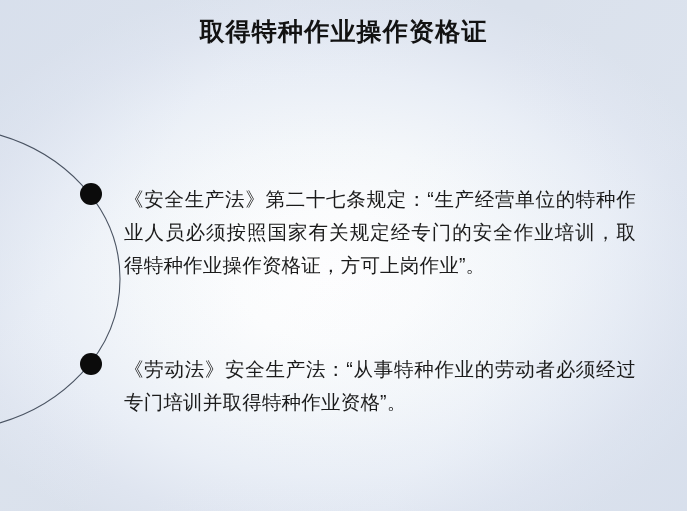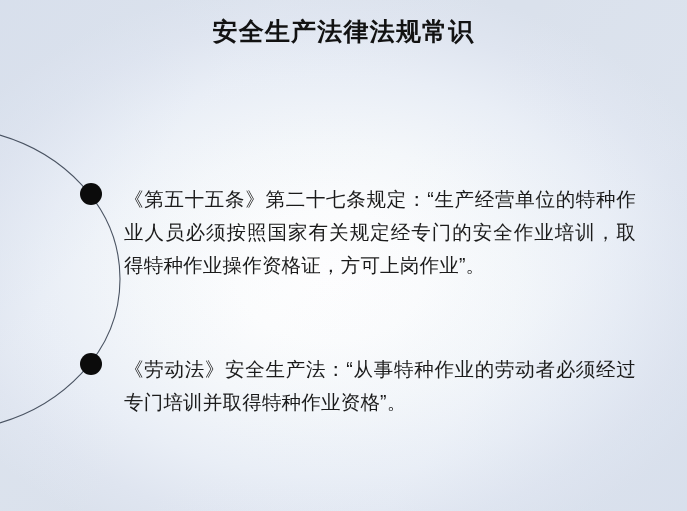--- a/index.html
+++ b/index.html
@@ -93,21 +93,21 @@
 <body>
 
 <div id="slide">
 
   <div id="sheen"></div>
 
   <svg id="arc-layer" viewBox="0 0 687 511" xmlns="http://www.w3.org/2000/svg">
     <path d="M -8 133 C 60 150, 120 205, 120 279 C 120 353, 60 408, -8 425" fill="none" stroke="#3d4756" stroke-width="1.1" opacity="0.92"></path>
   </svg>
 
-  <div id="title">安全生产法律法规常识</div>
+  <div id="title">取得特种作业操作资格证</div>
 
   <div class="bullet-dot" id="dot-1"></div>
-  <div class="para" id="para-1">《第五十五条》第二十七条规定：“生产经营单位的特种作业人员必须按照国家有关规定经专门的安全作业培训，取得特种作业操作资格证，方可上岗作业”。</div>
+  <div class="para" id="para-1">《安全生产法》第二十七条规定：“生产经营单位的特种作业人员必须按照国家有关规定经专门的安全作业培训，取得特种作业操作资格证，方可上岗作业”。</div>
 
   <div class="bullet-dot" id="dot-2"></div>
   <div class="para" id="para-2">《劳动法》安全生产法：“从事特种作业的劳动者必须经过专门培训并取得特种作业资格”。</div>
 
 </div>
 
 </body></html>

